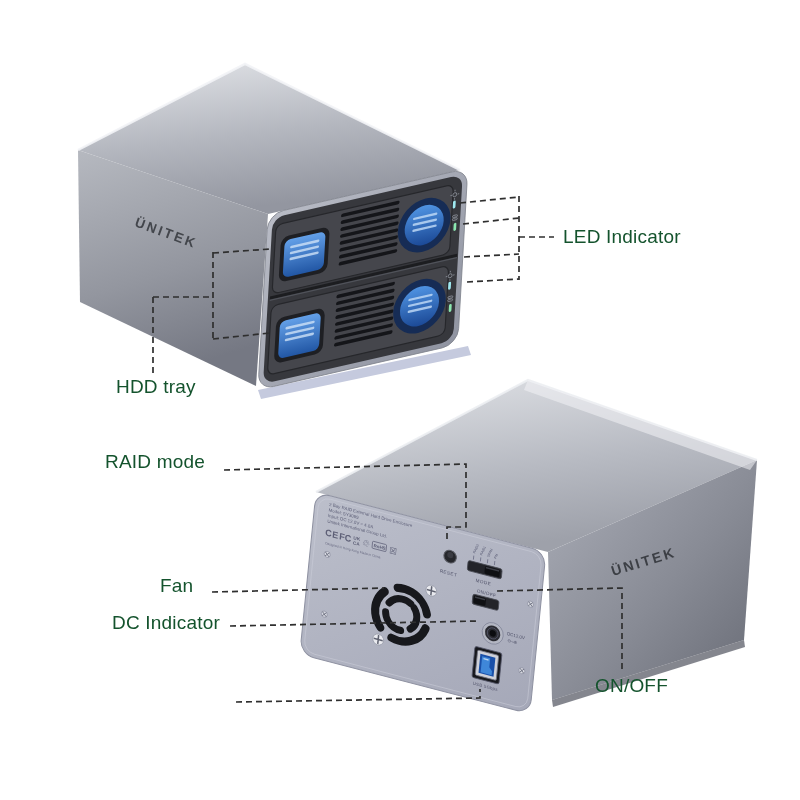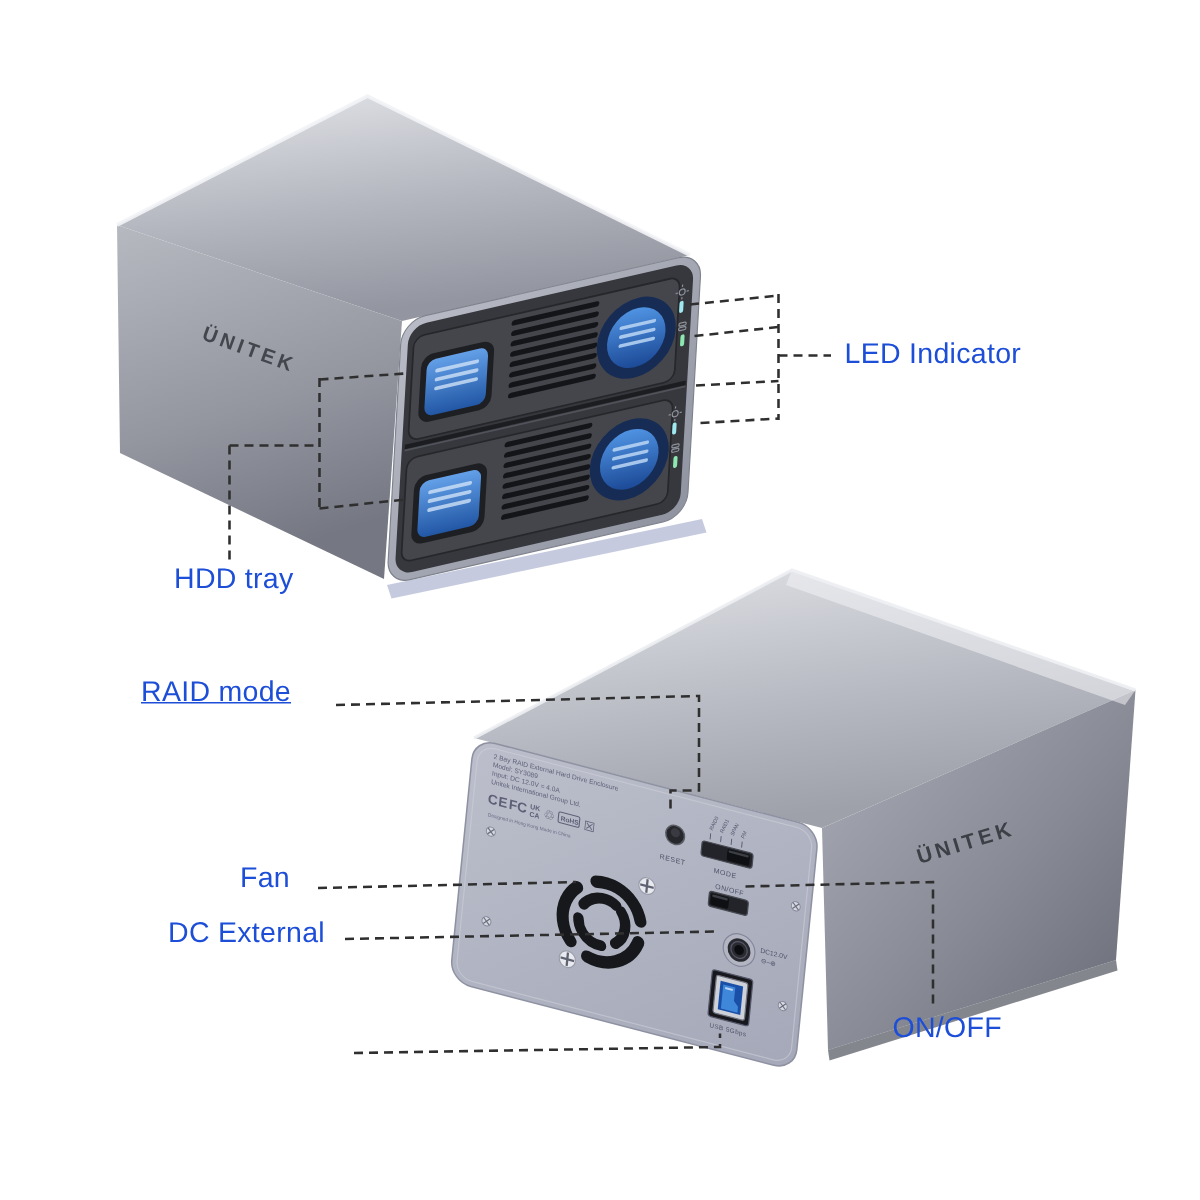--- a/index.html
+++ b/index.html
@@ -1,21 +1,21 @@
 <!DOCTYPE html>
 <html><head>
 <meta charset="utf-8">
 <style>
   html,body{margin:0;padding:0;background:#fff;}
   .stage{position:relative;width:800px;height:800px;background:#ffffff;overflow:hidden;
          font-family:"Liberation Sans",sans-serif;}
   .art{position:absolute;left:0;top:0;}
   .lbl{position:absolute;font-size:19px;line-height:1.16;font-weight:500;
-       color:#1d4ed8;letter-spacing:.2px;white-space:nowrap;}
-  .lbl.center{text-align:left;white-space:normal;text-decoration:underline;}
+       color:#14532d;letter-spacing:.2px;white-space:nowrap;}
+  .lbl.center{text-align:center;white-space:normal;}
   svg text{font-family:"Liberation Sans",sans-serif;}
 </style>
 </head>
 <body>
 
 <div class="stage">
 
 <svg class="art" width="800" height="800" viewBox="0 0 800 800">
   <defs>
     <linearGradient id="gTopA" x1="0" y1="0" x2="0.3" y2="1">
@@ -260,18 +260,18 @@
 <div class="lbl" style="left:563px;top:226px;">LED Indicator</div>
 
 <div class="lbl" style="left:116px;top:376px;">HDD tray</div>
 
 <div class="lbl center" style="left:94px;top:451px;width:122px;">
   <div>RAID mode</div>
 </div>
 
 <div class="lbl" style="left:160px;top:575px;text-align:right;">Fan</div>
 
-<div class="lbl" style="left:112px;top:612px;">DC External</div>
+<div class="lbl" style="left:112px;top:612px;">DC Indicator</div>
 
 
 <div class="lbl" style="left:595px;top:675px;">ON/OFF</div>
 
 </div>
 
 </body></html>

